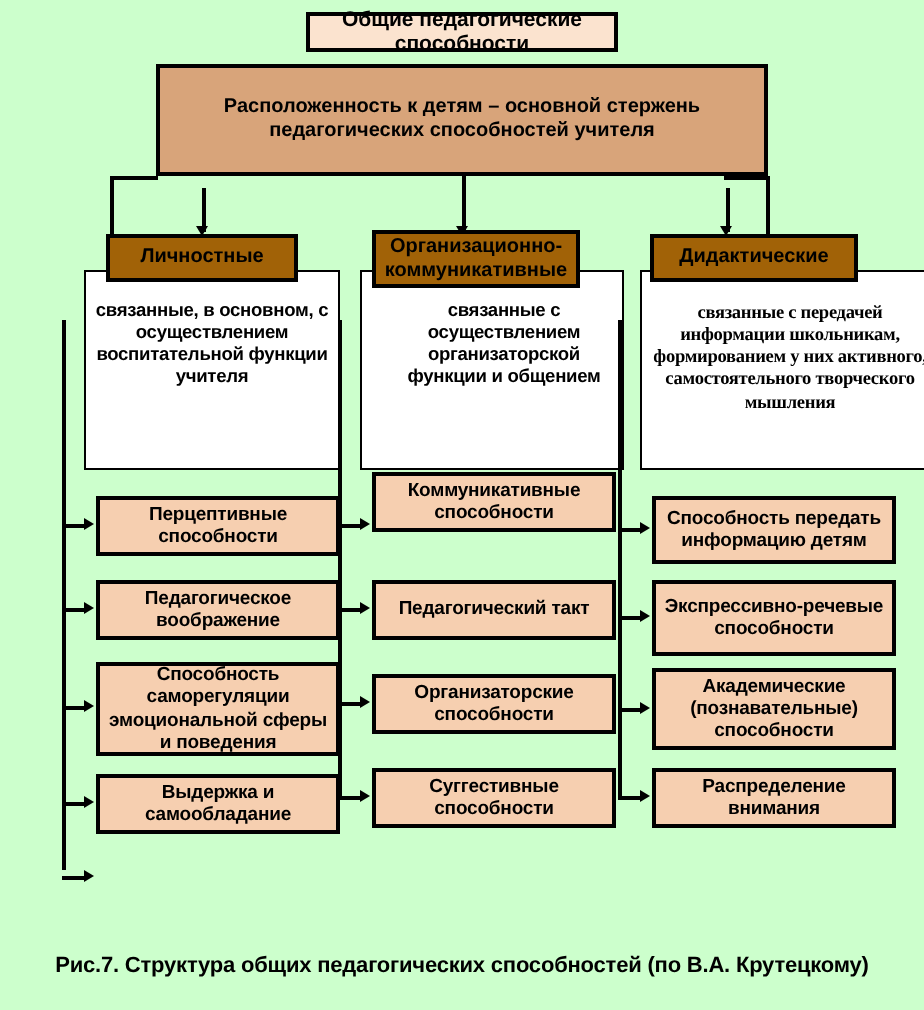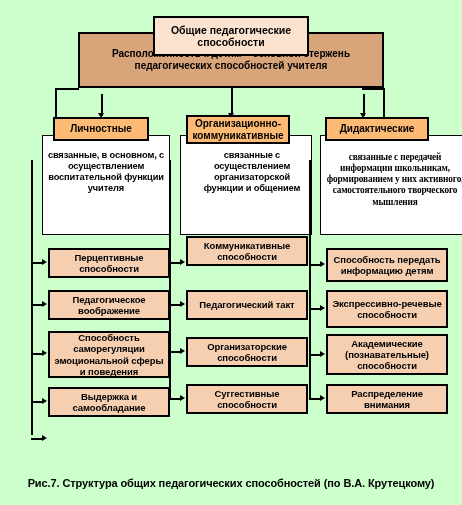--- a/index.html
+++ b/index.html
@@ -80,21 +80,21 @@
     font-weight: bold;
     line-height: 1.2;
     color: #000;
     padding: 14px 3px 3px 3px;
     letter-spacing: -0.15px;
   }
   .hdr {
     position: absolute;
     box-sizing: border-box;
     border: 2px solid #000;
-    background: #fdba74;
+    background: #a16207;
     display: flex;
     align-items: center;
     justify-content: center;
     text-align: center;
     font-size: 10px;
     font-weight: bold;
     line-height: 1.15;
     color: #000;
     z-index: 5;
   }
@@ -132,21 +132,21 @@
 </style>
 </head>
 <body>
 
 <div id="canvas">
 
   <div class="banner" style="left:78px; top:32px; width:306px; height:56px;">
     <span>Расположенность к детям – основной стержень педагогических способностей учителя</span>
   </div>
 
-  <div class="title-box" style="left:153px; top:16px; width:156px; height:40px;">
+  <div class="title-box" style="left:153px; top:6px; width:156px; height:20px;">
     <span>Общие педагогические способности</span>
   </div>
 
   <div class="line vline" style="left:55px; top:88px; height:40px;"></div>
   <div class="line hline" style="left:55px; top:88px; width:24px;"></div>
 
   <div class="line vline" style="left:231px; top:88px; height:29px;"></div>
   <div class="arrow-down" style="left:227.5px; top:113px;"></div>
 
   <div class="line vline" style="left:383px; top:88px; height:40px;"></div>

